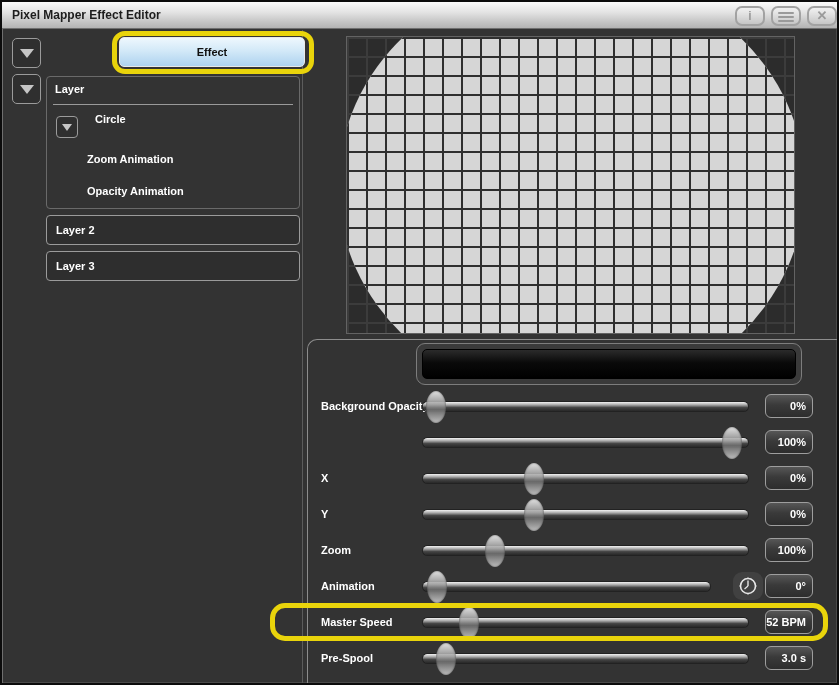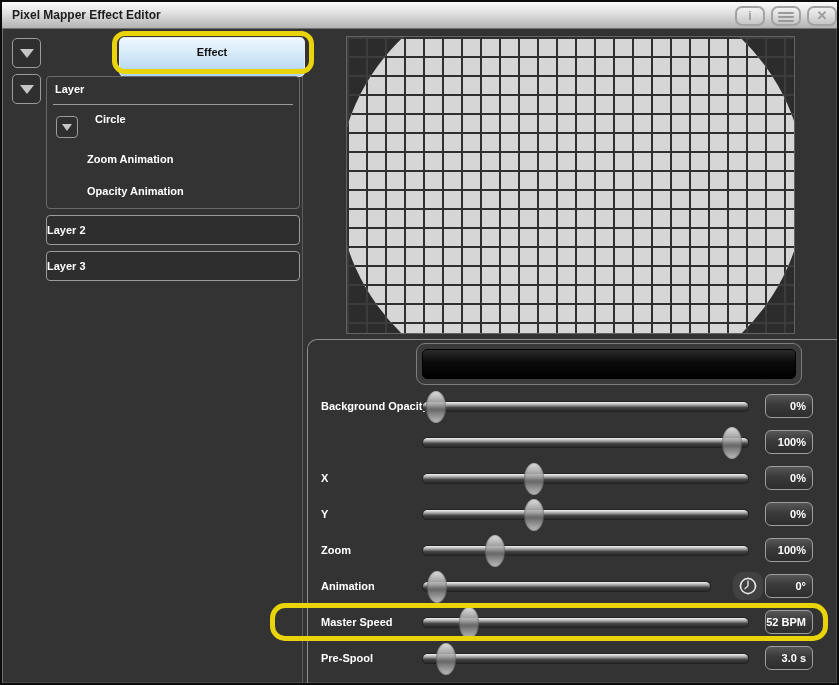--- a/index.html
+++ b/index.html
@@ -47,21 +47,21 @@
     display:flex; align-items:center; justify-content:center;
   }
   .arrow-btn.a1 { top:8px; }
   .arrow-btn.a2 { top:44px; }
   .tri-down {
     width:0; height:0;
     border-left:7px solid transparent; border-right:7px solid transparent;
     border-top:9px solid #c6c6c6;
   }
   .effect-btn {
-    position:absolute; left:117px; top:7px; width:186px; height:40px;
+    position:absolute; left:117px; top:7px; width:186px; height:30px;
     border:1px solid #e9e9e9; border-radius:5px;
     background:linear-gradient(to bottom,#eef7fd 0%,#d3e9f8 45%,#aed2ef 100%);
     color:#111; font-size:11px; font-weight:bold;
     text-align:center; line-height:28px;
   }
   .layer-group {
     position:absolute; left:44px; top:46px; width:254px; height:133px;
     border:1px solid #6a6a6a; border-radius:4px;
   }
   .layer-group-title {
@@ -81,21 +81,21 @@
     border-top:7px solid #c6c6c6;
   }
   .layer-item { position:absolute; color:#fff; font-size:11px; font-weight:bold; }
   .li-0 { left:48px; top:36px; }
   .li-1 { left:40px; top:76px; }
   .li-2 { left:40px; top:108px; }
   .layer-btn {
     position:absolute; left:44px; width:254px; height:30px;
     background:#2e2e2e; border:1px solid #9b9b9b; border-radius:4px;
     color:#fff; font-size:11px; font-weight:bold;
-    line-height:28px;
+    padding-left:9px; line-height:28px;
   }
   .lb-2 { top:185px; }
   .lb-3 { top:221px; }
   .lb-4 { top:257px; }
 
   
   .preview {
     position:absolute; left:344px; top:34px; width:449px; height:298px;
     background:#2c2c2c; border:1px solid #636363; overflow:hidden;
   }

